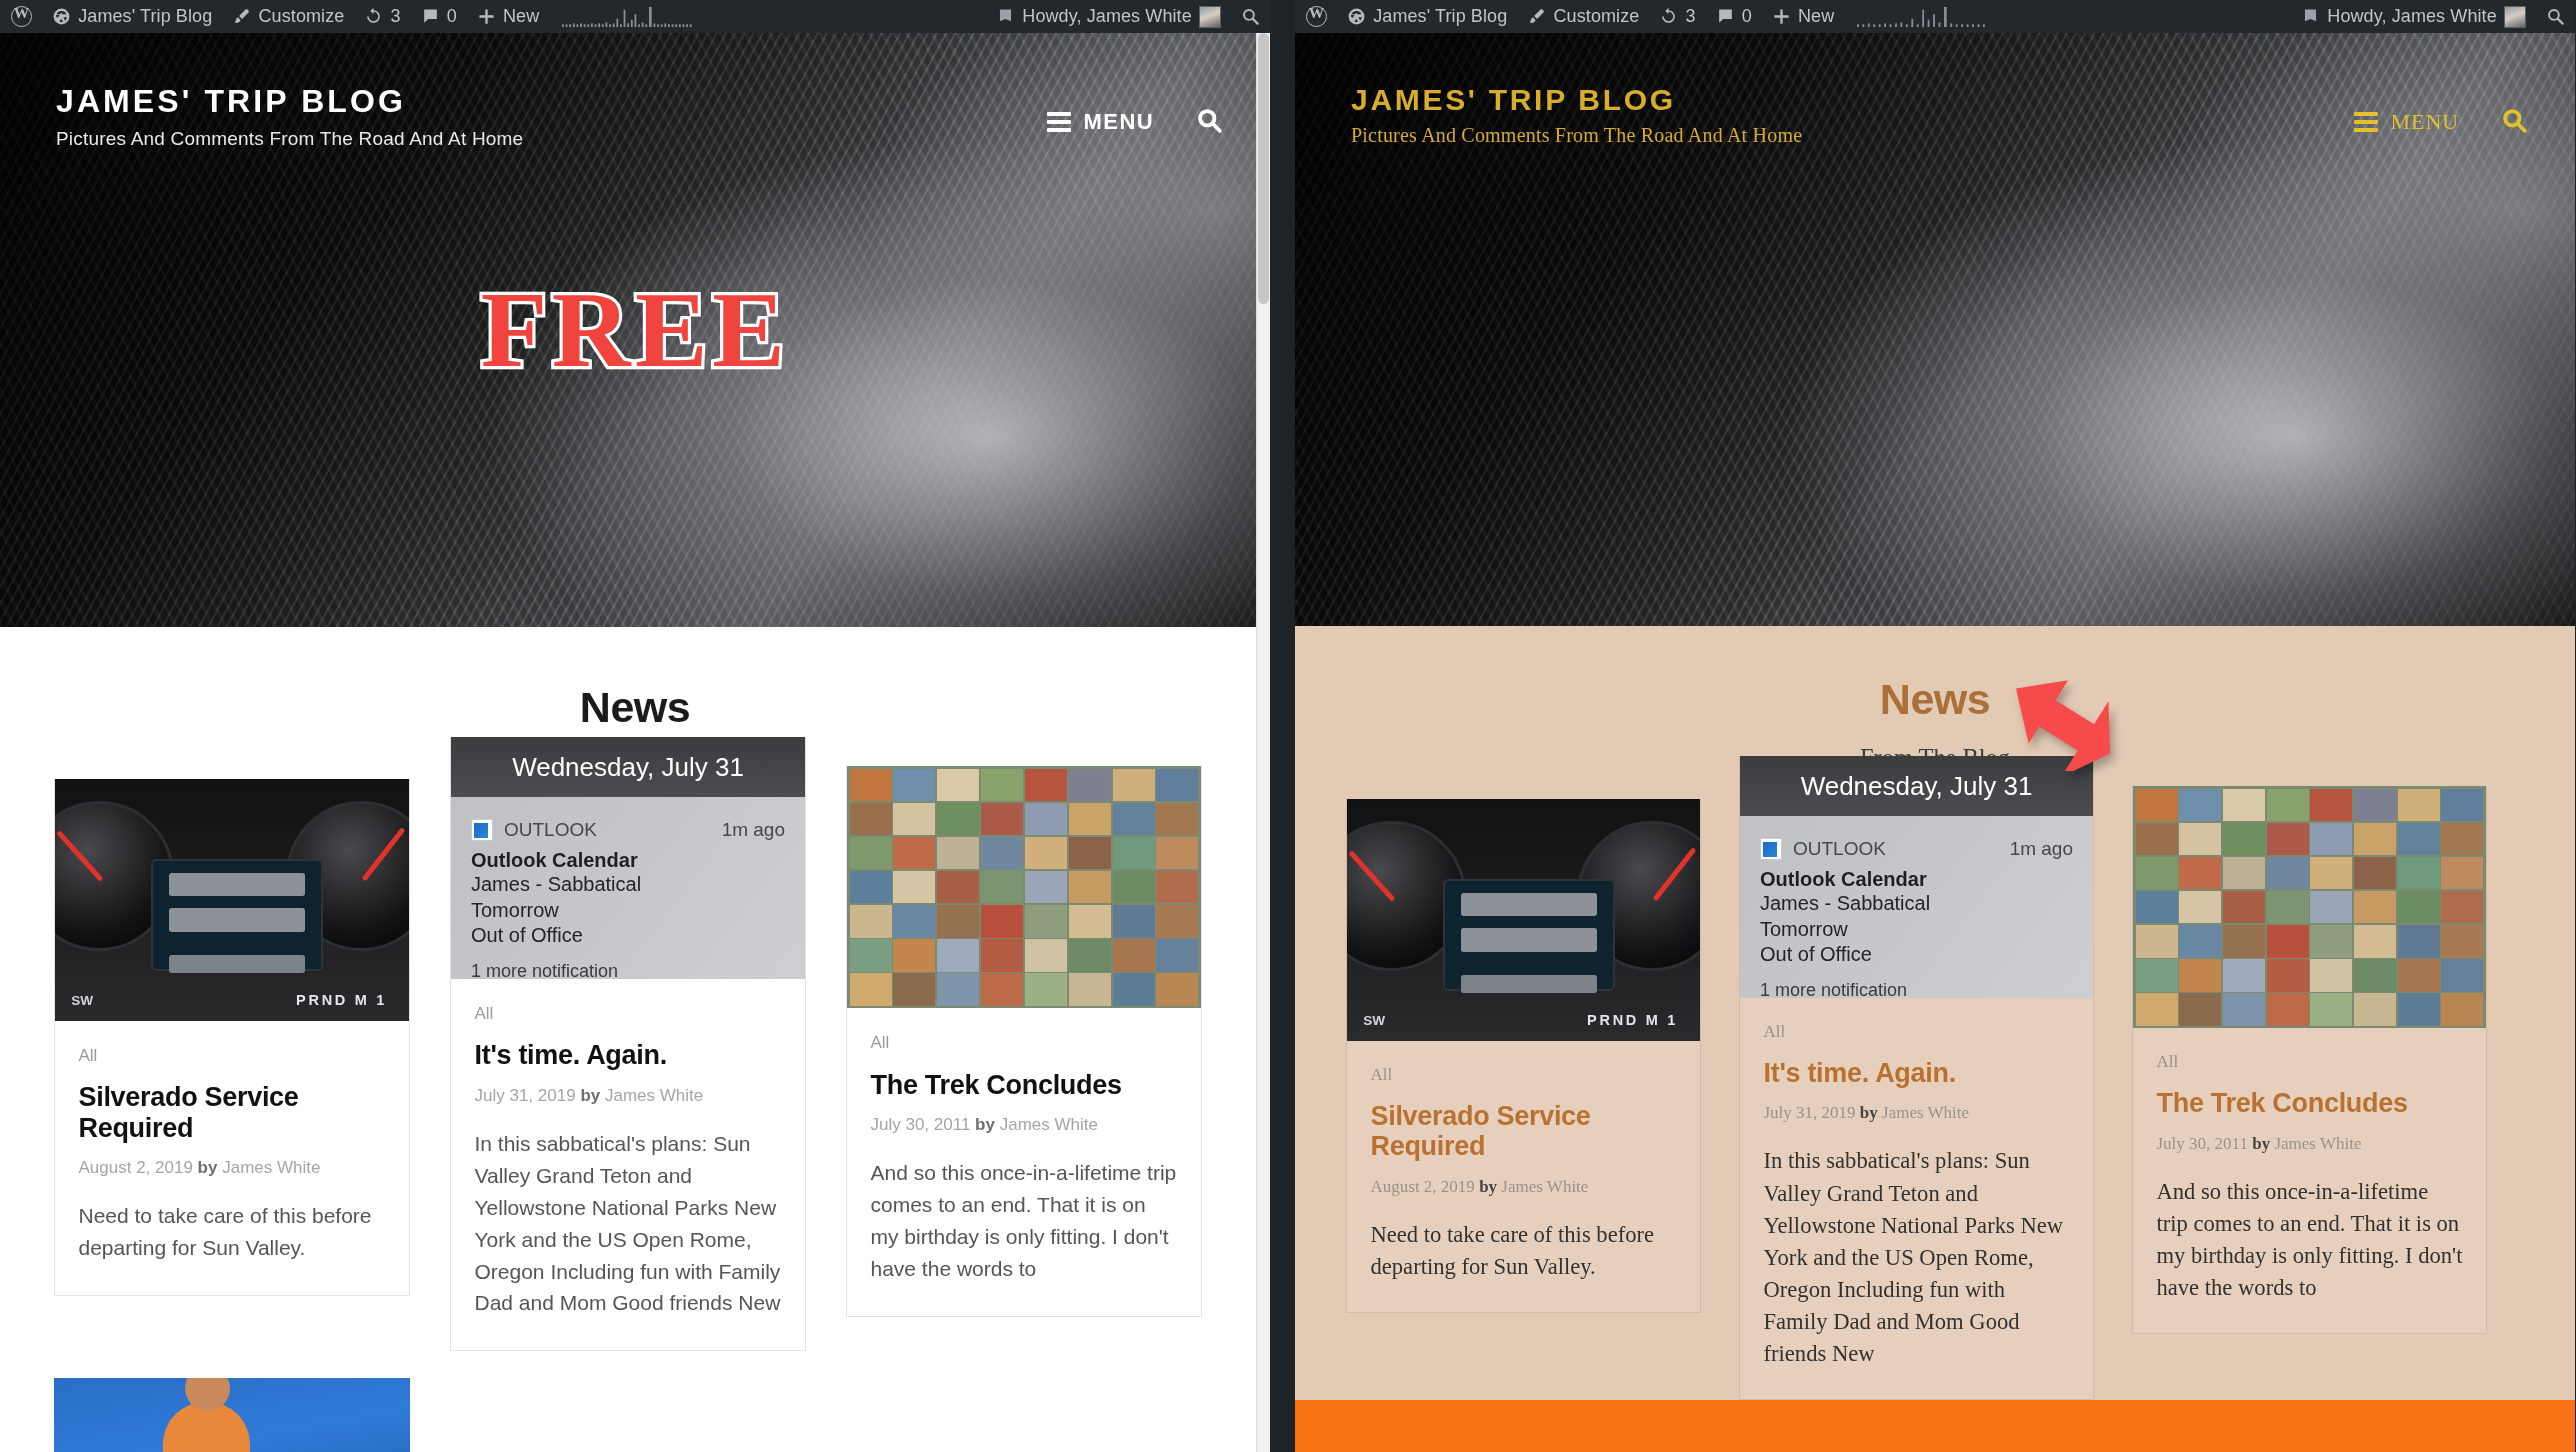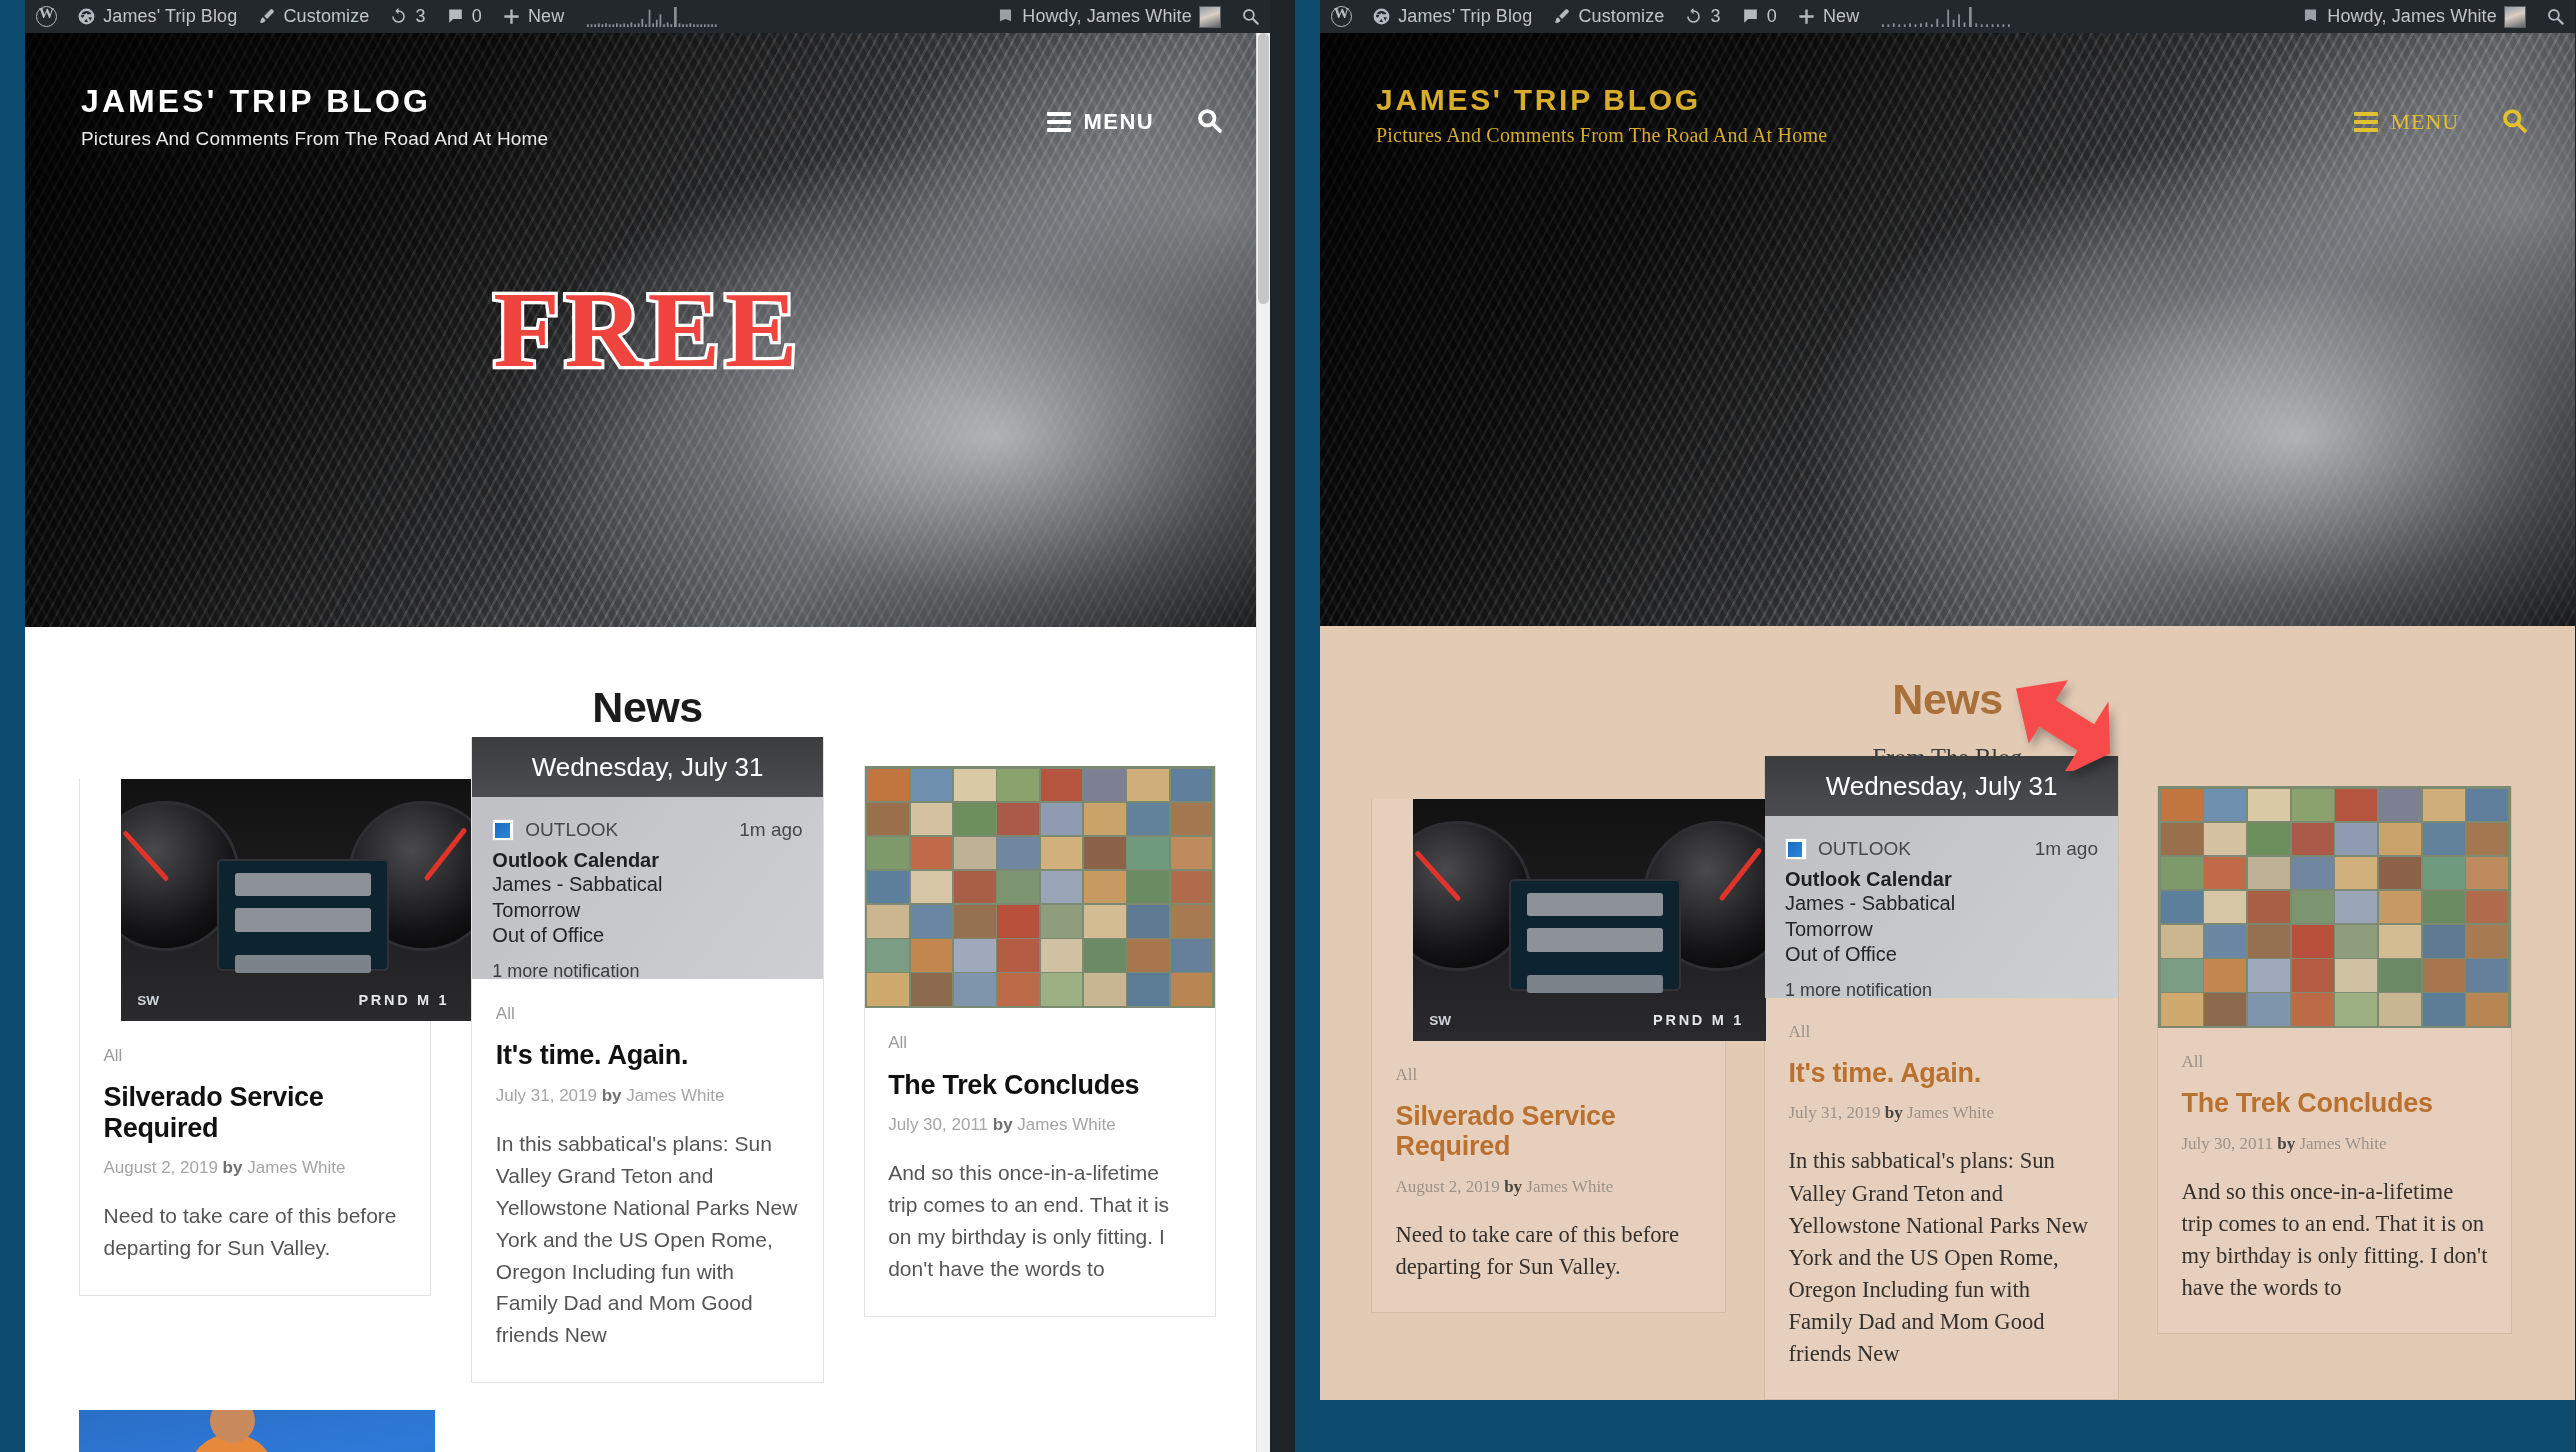--- a/index.html
+++ b/index.html
@@ -5,21 +5,21 @@
   * { box-sizing: border-box; margin: 0; padding: 0; }
   html, body {
     width: 2576px; height: 1452px;
     background: #1d2327;
     font-family: "Liberation Sans", sans-serif;
     overflow: hidden;
   }
   .stage { position: relative; width: 2576px; height: 1452px; display: flex; }
 
   
-  .panel { position: relative; height: 1452px; overflow: hidden; background: #0c4a6e; padding-left: 25px; }
+  .panel { position: relative; height: 1452px; overflow: hidden; background: #f97316; }
   .panel-free { width: 1270px; }
   .gutter { width: 25px; height: 1452px; background: #1d2327; }
   .panel-pro { width: 1280px; }
 
   
   .adminbar {
     height: 33px; background: #23282d; color: #b7bfc6;
     display: flex; align-items: center; font-size: 18px;
     font-family: "Liberation Sans", sans-serif; position: relative; z-index: 40;
   }
@@ -94,21 +94,21 @@
   .pro .cards { padding: 27px 51px 0 51px; gap: 38px; }
   .card { width: 356px; background: #fff; border: 0.9px solid #e2e2e2; border-top: none; }
   .pro .card { width: 355px; background: #e6d0bd; border: 0.9px solid #d4bba6; border-top: none; }
   .card.offset-2 { margin-top: -42px; }
   .card.offset-3 { margin-top: -12.7px; }
   .pro .card.offset-2 { margin-top: -43px; }
   .pro .card.offset-3 { margin-top: -12.7px; }
   .thumb { width: 100%; display: block; height: 242px; position: relative; overflow: hidden; }
 
   
-  .thumb-gauge { background: linear-gradient(180deg,#111 0%,#1c1c1e 45%,#2a2a2c 100%); margin-left: 41px; }
+  .thumb-gauge { background: linear-gradient(180deg,#111 0%,#1c1c1e 45%,#2a2a2c 100%); }
   .gauge { position: absolute; border-radius: 50%; background: radial-gradient(circle at 42% 32%, #4a4a4e 0%, #141416 62%, #000 100%); border: 3.6px solid #2e2f33; }
   .g1 { width: 150px; height: 150px; left: -31px; top: 22px; }
   .g2 { width: 150px; height: 150px; right: -27px; top: 22px; }
   .needle { position: absolute; width: 5.4px; height: 65px; background: #e0342b; border-radius: 2.7px; transform-origin: bottom center; }
   .lcd { position: absolute; left: 96px; top: 80px; width: 172px; height: 112px; background: #0e2330; border: 2.7px solid #303238; border-radius: 5.4px; }
   .lcd-row { margin: 11.8px 16.3px 0 16.3px; height: 23.5px; background: #8c9298; border-radius: 2.7px; }
   .lcd-row.small { height: 18px; margin-top: 23.5px; background: #7d838a; }
   .badge-sw { position: absolute; left: 16.3px; bottom: 12.7px; color: #cfd3d8; font-size: 13.6px; font-weight: 700; }
   .prndl { position: absolute; right: 22px; bottom: 12.7px; color: #e3e6ea; font-size: 14.5px; font-weight: 700; letter-spacing: 2.7px; }
 

